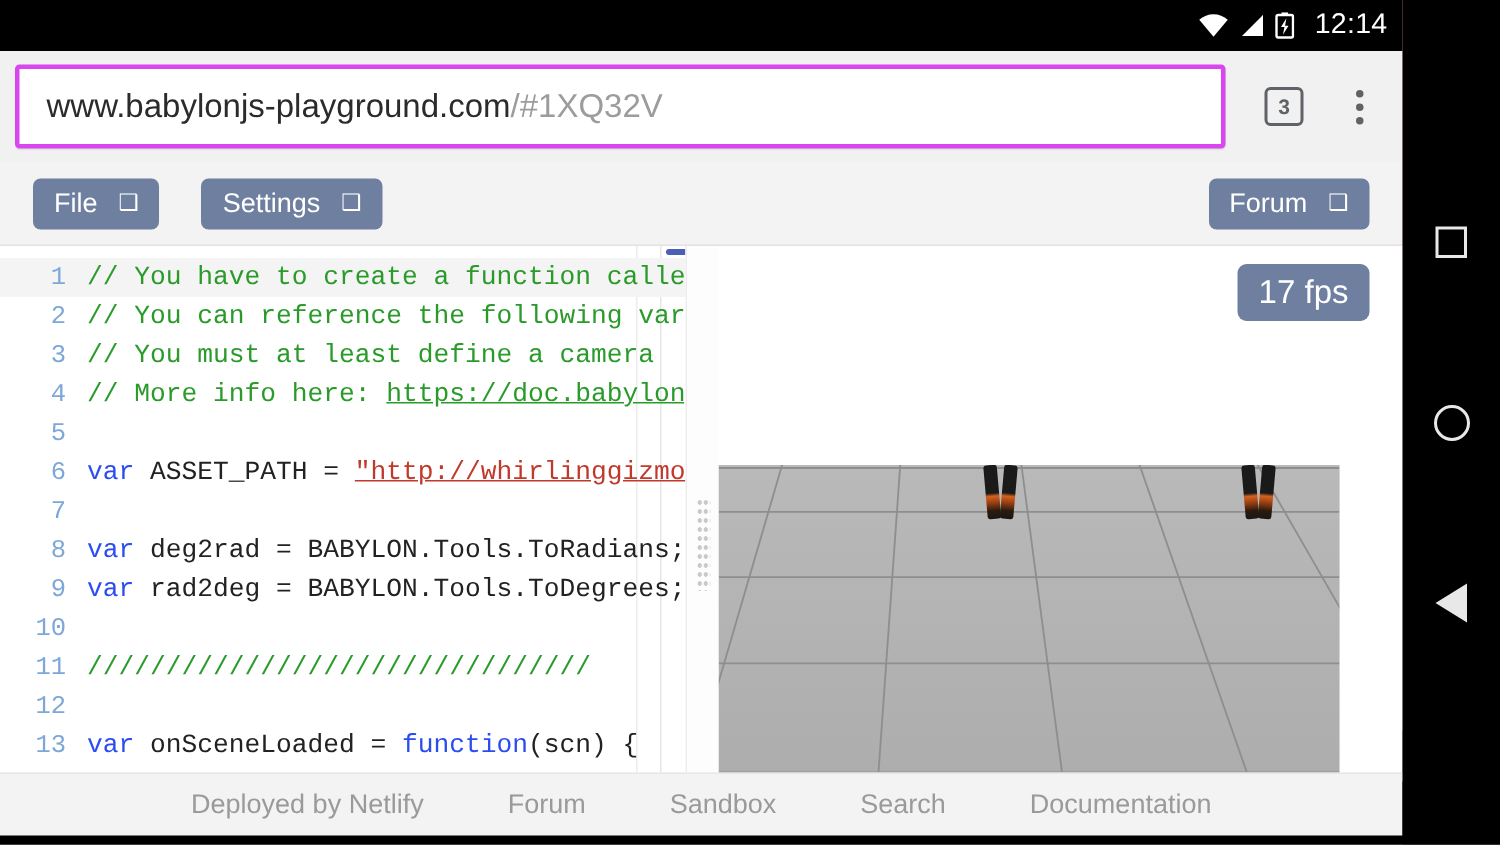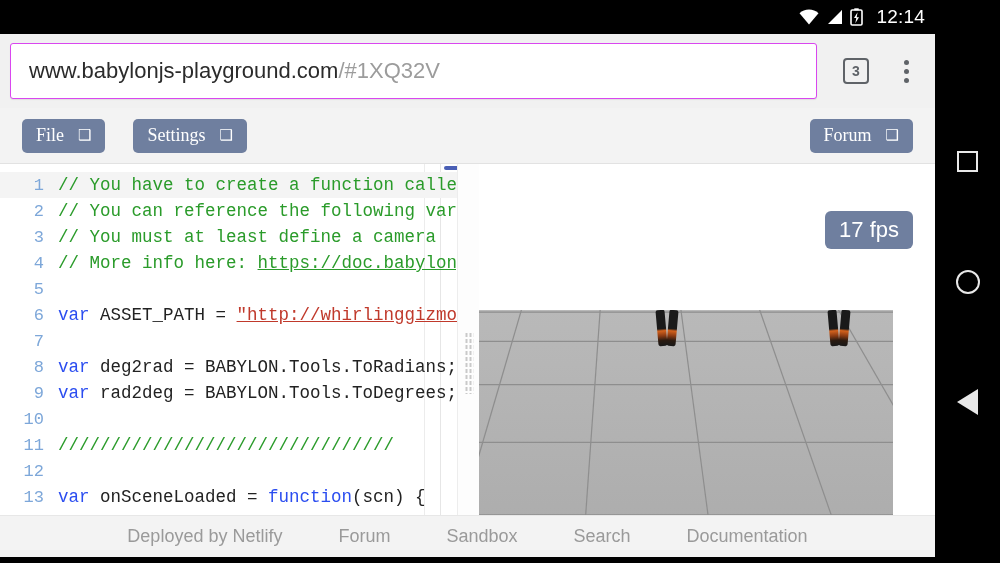--- a/index.html
+++ b/index.html
@@ -22,21 +22,21 @@
     color:#fff; font-size:19px; letter-spacing:.2px;
     font-family:"Liberation Sans", sans-serif; margin-left:6px;
   }
 
   
   .browser-bar {
     position:absolute; left:0; top:34px; width:935px; height:74px;
     background:#f1f1f1; display:flex; align-items:center; padding:0 0 0 10px;
   }
   .urlbox {
-    flex:1; height:56px; background:#fff; border:1px solid #d946ef;
+    flex:1; height:56px; background:#fff; border:3px solid #d946ef;
     border-radius:3px; display:flex; align-items:center; padding:0 18px;
     box-shadow:0 1px 1px rgba(0,0,0,.08);
     overflow:hidden; white-space:nowrap;
   }
   .url-domain { color:#2b2b2b; font-size:22px; }
   .url-path { color:#9c9c9c; font-size:22px; }
   .tabcount {
     width:26px; height:26px; border:2px solid #5f6368; border-radius:4px;
     margin:0 22px 0 26px; display:flex; align-items:center;
     justify-content:center; color:#5f6368; font-size:14px; font-weight:bold;
@@ -49,21 +49,21 @@
   
   .pg-toolbar {
     position:absolute; left:0; top:108px; width:935px; height:56px;
     background:#f3f3f3; display:flex; align-items:center; padding:0 22px;
     border-bottom:1px solid #e2e2e2;
   }
   .pg-btn {
     background:#6f7f9f; color:#fff; border:none; border-radius:5px;
     height:34px; padding:0 14px; display:inline-flex; align-items:center;
     gap:14px; font-size:18px; cursor:pointer;
-    font-family:Liberation Serif, serif;
+    font-family:Liberation Sans, sans-serif;
   }
   .pg-btn .chev { font-size:15px; line-height:1; }
   .sp-1 { width:28px; } .spacer { flex:1; }
 
   
   .main {
     position:absolute; left:0; top:164px; width:935px; height:357px;
     background:#fff; display:flex;
   }
 
@@ -100,21 +100,21 @@
             radial-gradient(#c9c9c9 40%, transparent 41%);
           background-size:4px 6px; }
 
   
   .viewport { flex:1; position:relative; background:#fff; overflow:hidden; }
   .scene { position:absolute; left:0; top:146px; right:42px; bottom:0;
            background:#b4b4b4; overflow:hidden; }
   .floor { position:absolute; inset:0; }
   .fps {
     position:absolute; right:22px; top:12px; background:#6f7f9f; color:#fff;
-    border-radius:6px; padding:6px 14px; font-size:22px;margin-top:35px;
+    border-radius:6px; padding:6px 14px; font-size:22px;
   }
   .char { position:absolute; width:26px; height:36px; }
   .leg { position:absolute; bottom:0; width:9px; height:36px;
          background:linear-gradient(to bottom,#1a1a1a 0%,#1a1a1a 52%,
                     #d4621d 58%,#8a3a12 72%,#2a1a10 85%,#181818 100%);
          border-radius:2px; }
 
   
   .footer {
     position:absolute; left:0; top:515px; width:935px; height:42px;

